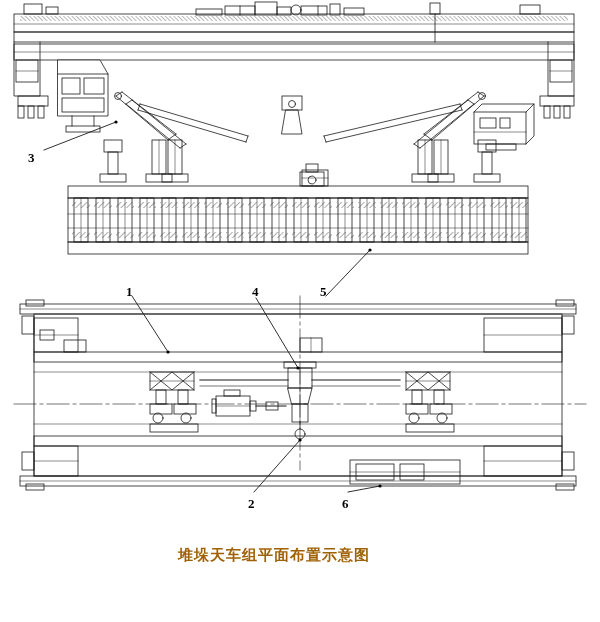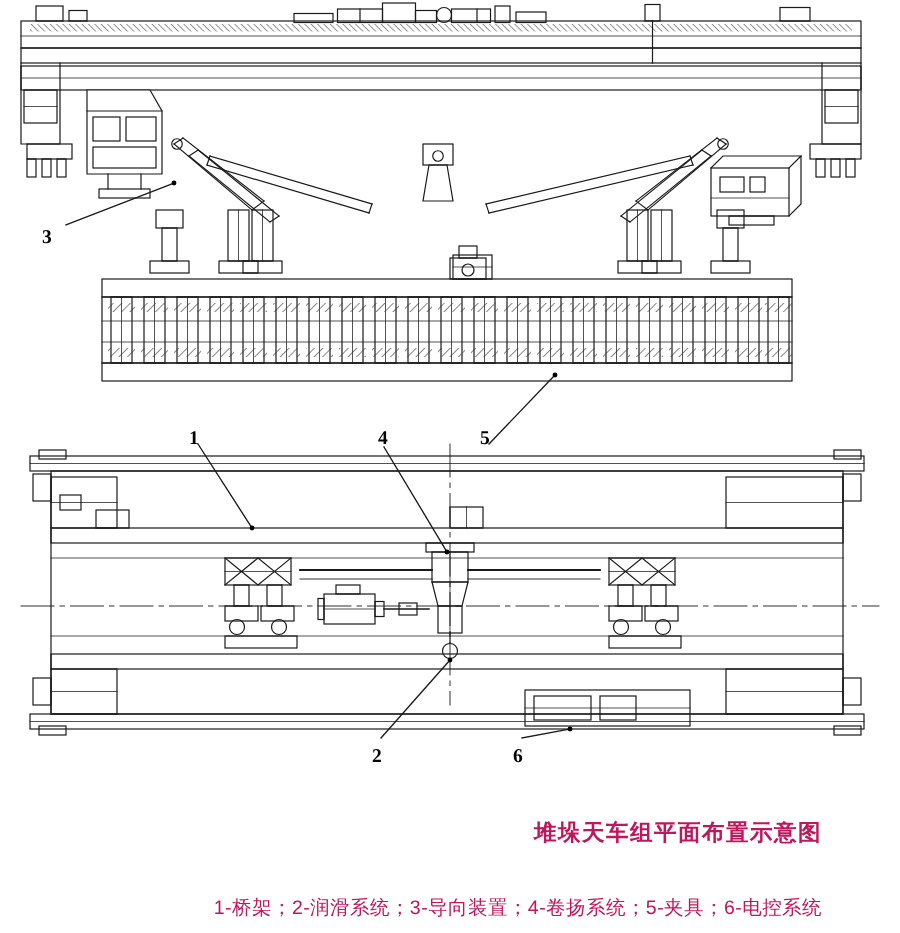--- a/index.html
+++ b/index.html
@@ -24,25 +24,25 @@
     position: absolute;
     left: 0;
     top: 0;
     width: 600px;
     height: 540px;
   }
   .caption {
     position: absolute;
     left: 0;
     width: 548px;
-    text-align: right;
+    text-align: center;
     font-size: 15px;
     font-weight: bold;
     letter-spacing: 1px;
-    color: #be185d;
+    color: #a16207;
   }
   #title-caption { top: 546px; }
   #legend-caption {
     top: 596px;
     font-size: 13px;
     font-weight: normal;
     letter-spacing: 0.3px;
   }
   .callout {
     position: absolute;
@@ -396,15 +396,14 @@
   </svg>
 
   <div class="callout" style="left:28px; top:150px;">3</div>
   <div class="callout" style="left:126px; top:284px;">1</div>
   <div class="callout" style="left:252px; top:284px;">4</div>
   <div class="callout" style="left:320px; top:284px;">5</div>
   <div class="callout" style="left:248px; top:496px;">2</div>
   <div class="callout" style="left:342px; top:496px;">6</div>
 
   <div class="caption" id="title-caption">堆垛天车组平面布置示意图</div>
-  <div class="caption" id="legend-caption">1-桥架；2-润滑系统；3-导向装置；4-卷扬系统；5-夹具；6-电控系统</div>
 
 </div>
 
 </body></html>

